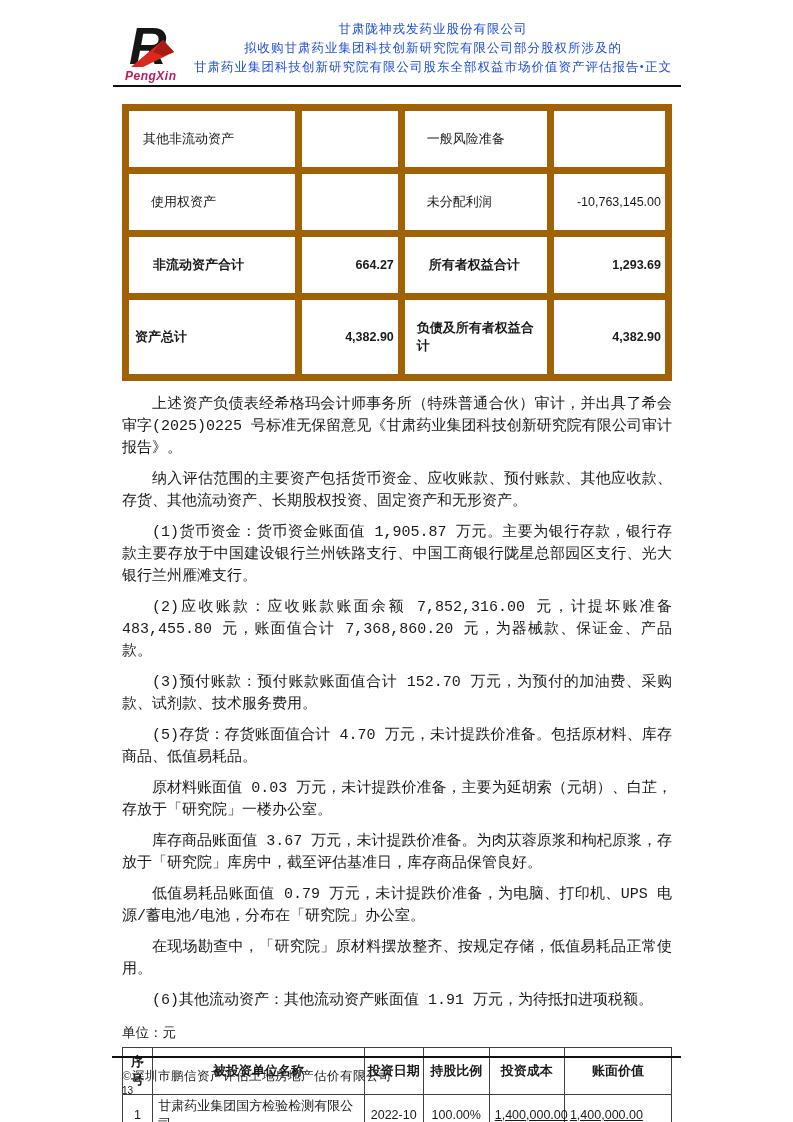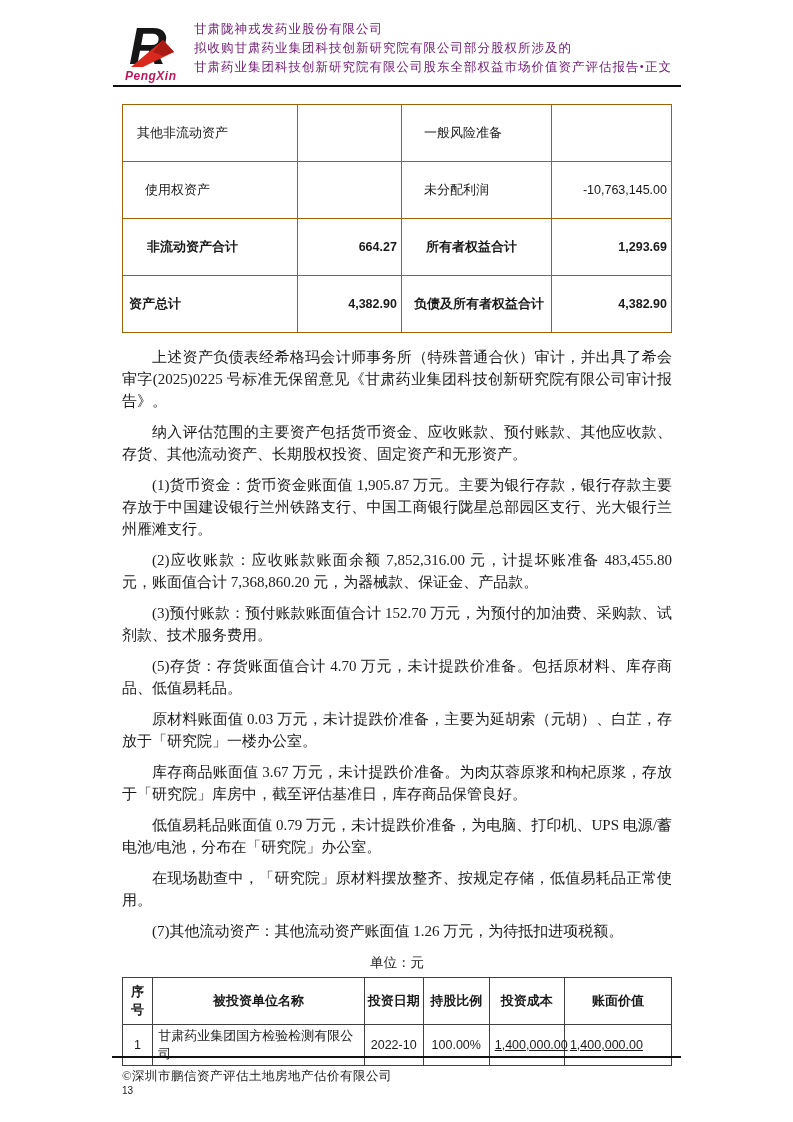--- a/index.html
+++ b/index.html
@@ -12,42 +12,42 @@
   .content { padding:18px 121px 0 122px; }
 
   
   .header { display:flex; justify-content:space-between; align-items:flex-start; height:64px; }
   .logo { width:70px; padding-top:2px; }
   .logo-word {
     font-family:"Liberation Sans","DejaVu Sans",sans-serif;
     font-weight:bold; font-style:italic; font-size:12px; letter-spacing:.5px;
     color:#be185d; margin-top:-3px; margin-left:3px;
   }
-  .header-lines { text-align:left; font-size:12.5px; line-height:19px; letter-spacing:1px; color:#701a75; padding-top:2px; }
+  .header-lines { text-align:center; font-size:12.5px; line-height:19px; letter-spacing:1px; color:#1d4ed8; padding-top:2px; }
   .hr-top { border-top:2px solid #111; margin:3px -9px 0 -9px; }
 
   
   table { border-collapse:collapse; width:100%; table-layout:fixed; }
   .bal { margin-top:17px; font-size:13px; }
-  .bal td { border:1px solid #a16207; padding:19px 4px; height:22px; vertical-align:middle; }
+  .bal td { border:7px solid #a16207; padding:19px 4px; height:22px; vertical-align:middle; }
   .bal tr.totals td { font-weight:bold; height:24px; }
   .bal .num { text-align:right; font-family:"Liberation Sans","DejaVu Sans",sans-serif; font-size:12.5px; }
   .ind1 { padding-left:14px !important; }
   .ind2 { padding-left:22px !important; }
   .ind3 { padding-left:24px !important; }
   .ind0 { padding-left:6px  !important; }
   .indT { padding-left:12px !important; }
 
   
   .bodytext { margin-top:13px; font-size:15px; line-height:22px; text-align:justify; }
-  .bodytext p { text-indent:2em; margin:8px 0 9px 0; }
+  .bodytext p { text-indent:2em; margin:8px 0 9px 0;font-family:Liberation Mono, monospace; }
 
   
   .caption { text-align:center; font-size:13.5px; margin-top:15px; letter-spacing:.5px; }
-  .unit { text-align:center; font-size:13.5px; margin-top:12px; }
+  .unit { text-align:left; font-size:13.5px; margin-top:12px; }
   .inv { margin-top:5px; font-size:13px; }
   .inv th { border:1px solid #404040; font-weight:bold; text-align:center; padding:5px 2px; height:27px; }
   .inv td { border:1px solid #404040; height:35px; vertical-align:middle; padding:2px 5px; }
   .inv .c { text-align:center; }
   .inv .r { text-align:left; padding-right:8px;text-decoration:underline; }
   .inv .sans { font-family:"Liberation Sans","DejaVu Sans",sans-serif; font-size:12.5px; }
 
   
   .footer { position:absolute; left:112px; right:112px; top:1056px; }
   .hr-bottom { border-top:2px solid #111; }
@@ -117,21 +117,21 @@
       <p>上述资产负债表经希格玛会计师事务所（特殊普通合伙）审计，并出具了希会审字(2025)0225 号标准无保留意见《甘肃药业集团科技创新研究院有限公司审计报告》。</p>
       <p>纳入评估范围的主要资产包括货币资金、应收账款、预付账款、其他应收款、存货、其他流动资产、长期股权投资、固定资产和无形资产。</p>
       <p>(1)货币资金：货币资金账面值 1,905.87 万元。主要为银行存款，银行存款主要存放于中国建设银行兰州铁路支行、中国工商银行陇星总部园区支行、光大银行兰州雁滩支行。</p>
       <p>(2)应收账款：应收账款账面余额 7,852,316.00 元，计提坏账准备 483,455.80 元，账面值合计 7,368,860.20 元，为器械款、保证金、产品款。</p>
       <p>(3)预付账款：预付账款账面值合计 152.70 万元，为预付的加油费、采购款、试剂款、技术服务费用。</p>
       <p>(5)存货：存货账面值合计 4.70 万元，未计提跌价准备。包括原材料、库存商品、低值易耗品。</p>
       <p>原材料账面值 0.03 万元，未计提跌价准备，主要为延胡索（元胡）、白芷，存放于「研究院」一楼办公室。</p>
       <p>库存商品账面值 3.67 万元，未计提跌价准备。为肉苁蓉原浆和枸杞原浆，存放于「研究院」库房中，截至评估基准日，库存商品保管良好。</p>
       <p>低值易耗品账面值 0.79 万元，未计提跌价准备，为电脑、打印机、UPS 电源/蓄电池/电池，分布在「研究院」办公室。</p>
       <p>在现场勘查中，「研究院」原材料摆放整齐、按规定存储，低值易耗品正常使用。</p>
-      <p>(7)其他流动资产：其他流动资产账面值 1.26 万元，为待抵扣进项税额。</p>
+      <p>(6)其他流动资产：其他流动资产账面值 1.91 万元，为待抵扣进项税额。</p>
     </div>
 
     <div class="unit">单位：元</div>
     <table class="inv">
       <colgroup>
           <col style="width:5.5%">
           <col style="width:38.5%">
           <col style="width:10.8%">
           <col style="width:12%">
           <col style="width:13.7%">

